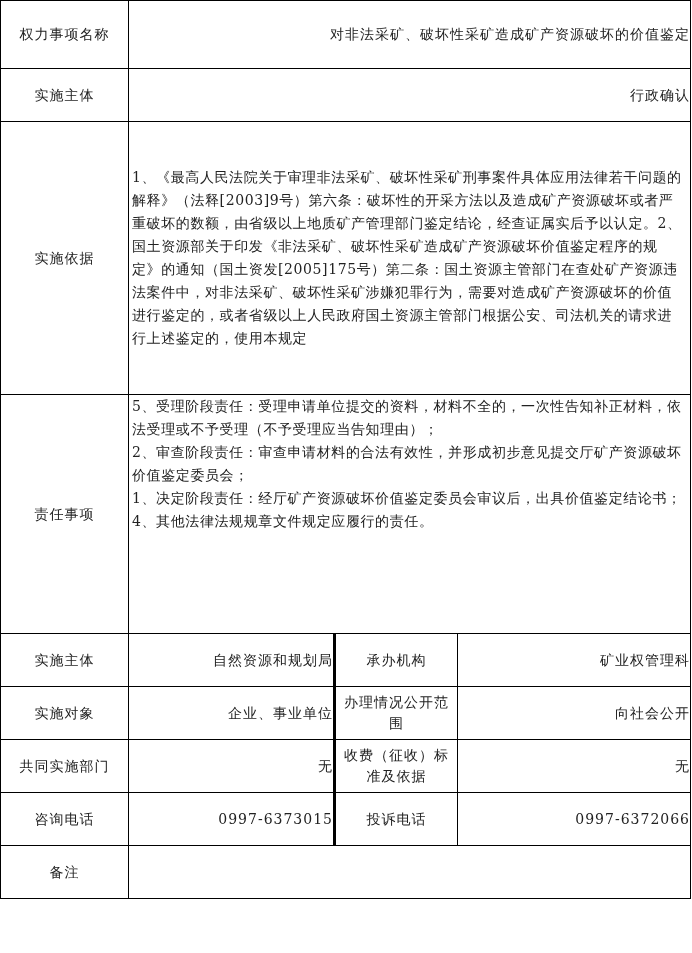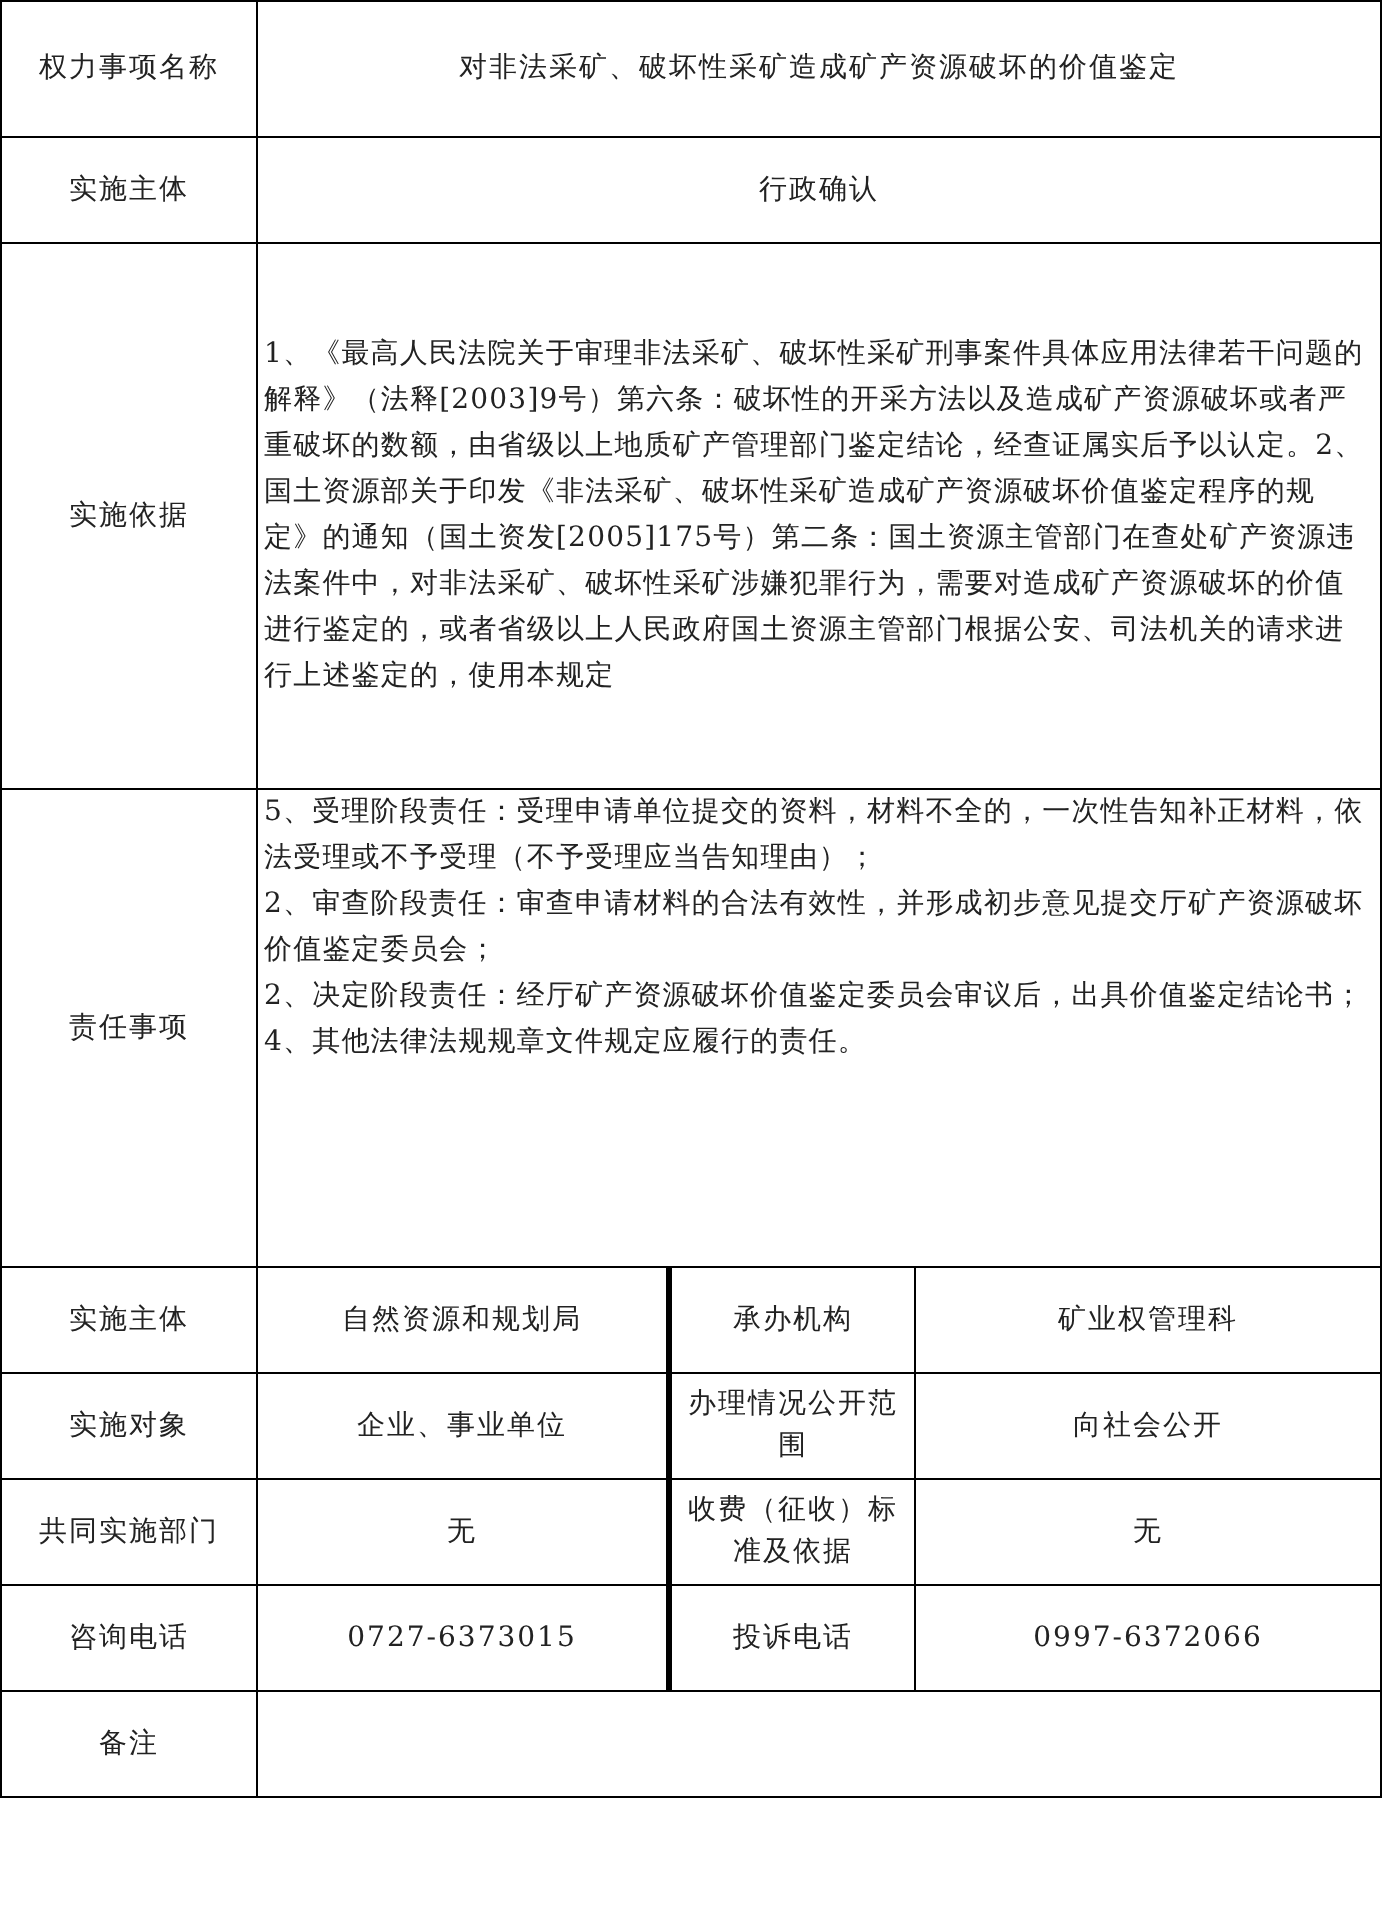--- a/index.html
+++ b/index.html
@@ -36,21 +36,21 @@
     line-height: 23px;
     vertical-align: middle;
     padding: 0;
     word-break: break-all;
   }
   .label {
     text-align: center;
     letter-spacing: 1px;
   }
   .value {
-    text-align: center;
+    text-align: right;
     letter-spacing: 1px;
     margin-left: 40px;
   }
   .para {
     text-align: left;
     padding: 0 4px 0 3px !important;
     letter-spacing: 0.6px;
     margin-left: 27px;
   }
   .para-top {
@@ -96,21 +96,21 @@
       <tr style="height:273px">
         <td class="label">实施依据</td>
         <td class="para" colspan="3">1、《最高人民法院关于审理非法采矿、破坏性采矿刑事案件具体应用法律若干问题的解释》（法释[2003]9号）第六条：破坏性的开采方法以及造成矿产资源破坏或者严重破坏的数额，由省级以上地质矿产管理部门鉴定结论，经查证属实后予以认定。2、国土资源部关于印发《非法采矿、破坏性采矿造成矿产资源破坏价值鉴定程序的规定》的通知（国土资发[2005]175号）第二条：国土资源主管部门在查处矿产资源违法案件中，对非法采矿、破坏性采矿涉嫌犯罪行为，需要对造成矿产资源破坏的价值进行鉴定的，或者省级以上人民政府国土资源主管部门根据公安、司法机关的请求进行上述鉴定的，使用本规定</td>
       </tr>
 
       <tr style="height:239px">
         <td class="label">责任事项</td>
         <td class="para para-top" colspan="3">
           <p>5、受理阶段责任：受理申请单位提交的资料，材料不全的，一次性告知补正材料，依法受理或不予受理（不予受理应当告知理由）；</p>
           <p> 2、审查阶段责任：审查申请材料的合法有效性，并形成初步意见提交厅矿产资源破坏价值鉴定委员会；</p>
-          <p>2、决定阶段责任：经厅矿产资源破坏价值鉴定委员会审议后，出具价值鉴定结论书；</p>
+          <p>1、决定阶段责任：经厅矿产资源破坏价值鉴定委员会审议后，出具价值鉴定结论书；</p>
           <p>4、其他法律法规规章文件规定应履行的责任。</p>
         </td>
       </tr>
 
       <tr style="height:53px">
         <td class="label">实施主体</td>
         <td class="value">自然资源和规划局</td>
         <td class="label thick-left">承办机构</td>
         <td class="value">矿业权管理科</td>
       </tr>
@@ -125,21 +125,21 @@
       <tr style="height:53px">
         <td class="label">共同实施部门</td>
         <td class="value">无</td>
         <td class="label thick-left small-label">收费（征收）标准及依据</td>
         <td class="value">无</td>
       </tr>
 
 
       <tr style="height:53px">
         <td class="label">咨询电话</td>
-        <td class="value mono-num">0727-6373015</td>
+        <td class="value mono-num">0997-6373015</td>
         <td class="label thick-left">投诉电话</td>
         <td class="value mono-num">0997-6372066</td>
       </tr>
 
       <tr style="height:53px">
         <td class="label">备注</td>
         <td class="value" colspan="3"></td>
       </tr>
     </tbody>
   </table>

